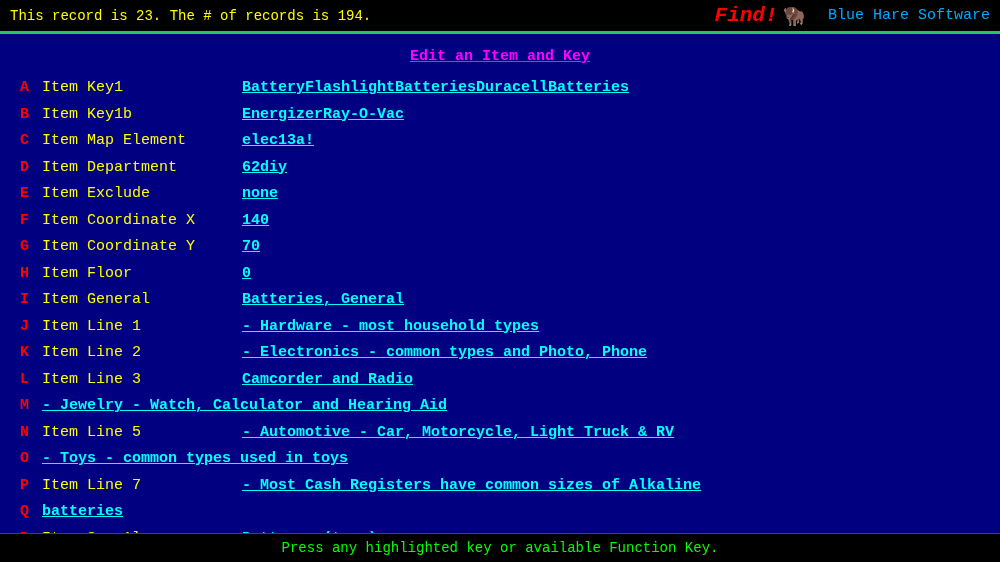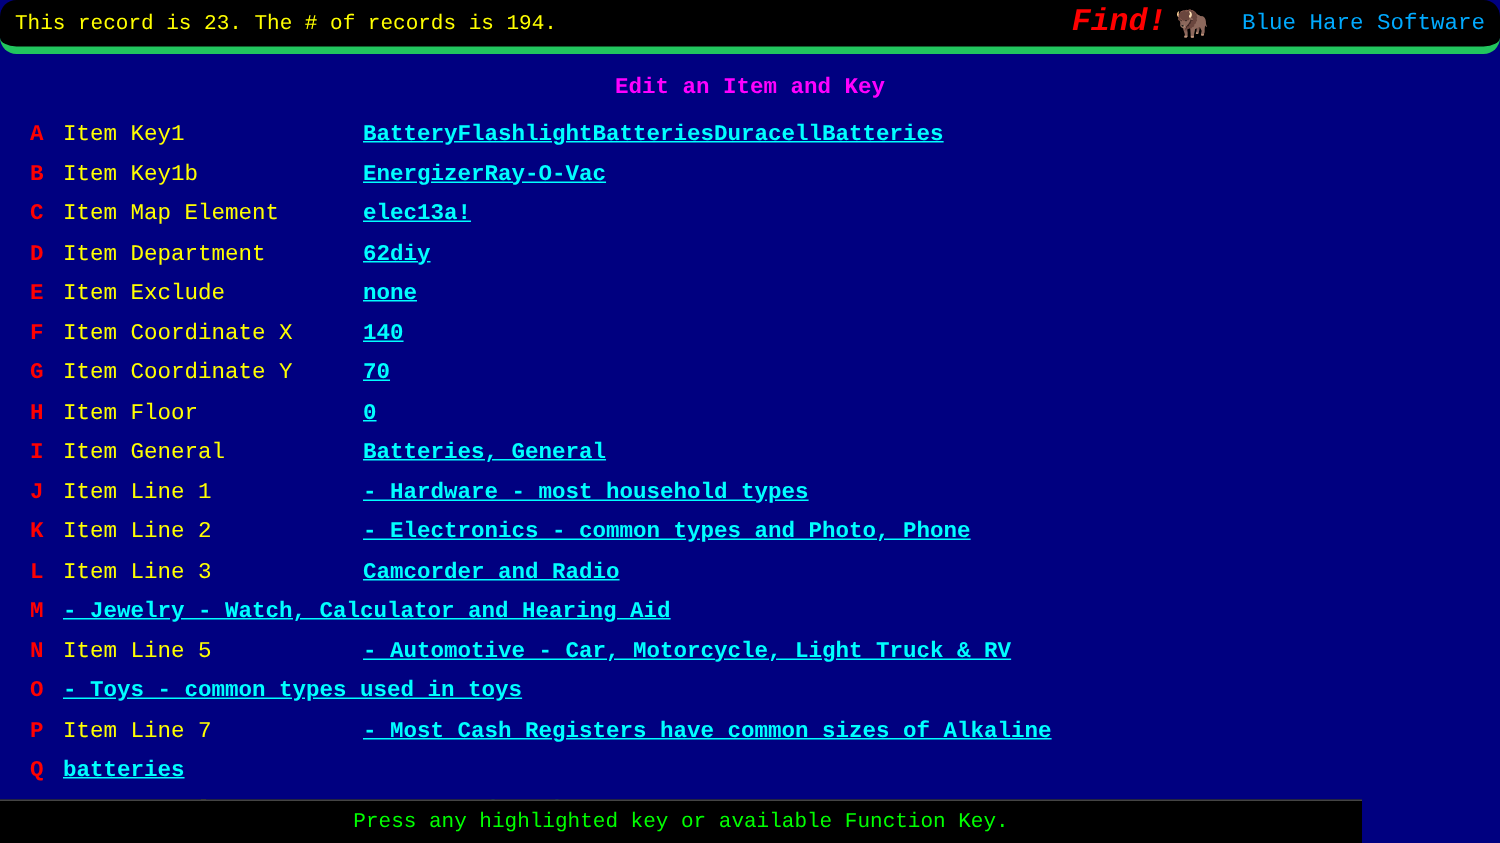--- a/index.html
+++ b/index.html
@@ -15,22 +15,21 @@
     }
 
     #top-bar {
       background-color: #000000;
       color: #ffff00;
       padding: 4px 10px;
       font-size: 14px;
       display: flex;
       align-items: center;
       justify-content: space-between;
-      border-bottom: 5px solid #22c55e;
-      border-radius: 11px;
+      border-bottom: 3px solid #22c55e;
     }
 
     #top-bar .record-info {
       color: #ffff00;
     }
 
     #top-bar .brand {
       display: flex;
       align-items: center;
       gap: 6px;
@@ -53,20 +52,21 @@
       font-size: 15px;
       margin-left: 16px;
     }
 
     #page-title {
       text-align: center;
       color: #ff00ff;
       font-weight: bold;
       font-size: 15px;
       padding: 14px 0 10px 0;
+      text-decoration: underline;
     }
 
     #main-content {
       padding: 0 20px;
     }
 
     .field-row {
       display: flex;
       align-items: baseline;
       padding: 2px 0;
@@ -92,21 +92,21 @@
       color: #00ffff;
       font-weight: bold;
       font-size: 15px;
       text-decoration: underline;
     }
 
     #bottom-bar {
       position: absolute;
       bottom: 0;
       left: 0;
-      width: 908px;
+      width: 1000px;
       background-color: #000000;
       color: #00ff00;
       text-align: center;
       padding: 6px 0;
       font-size: 14px;
       border-top: 1px solid #444;
     }
   </style>
 </head>
 <body>

